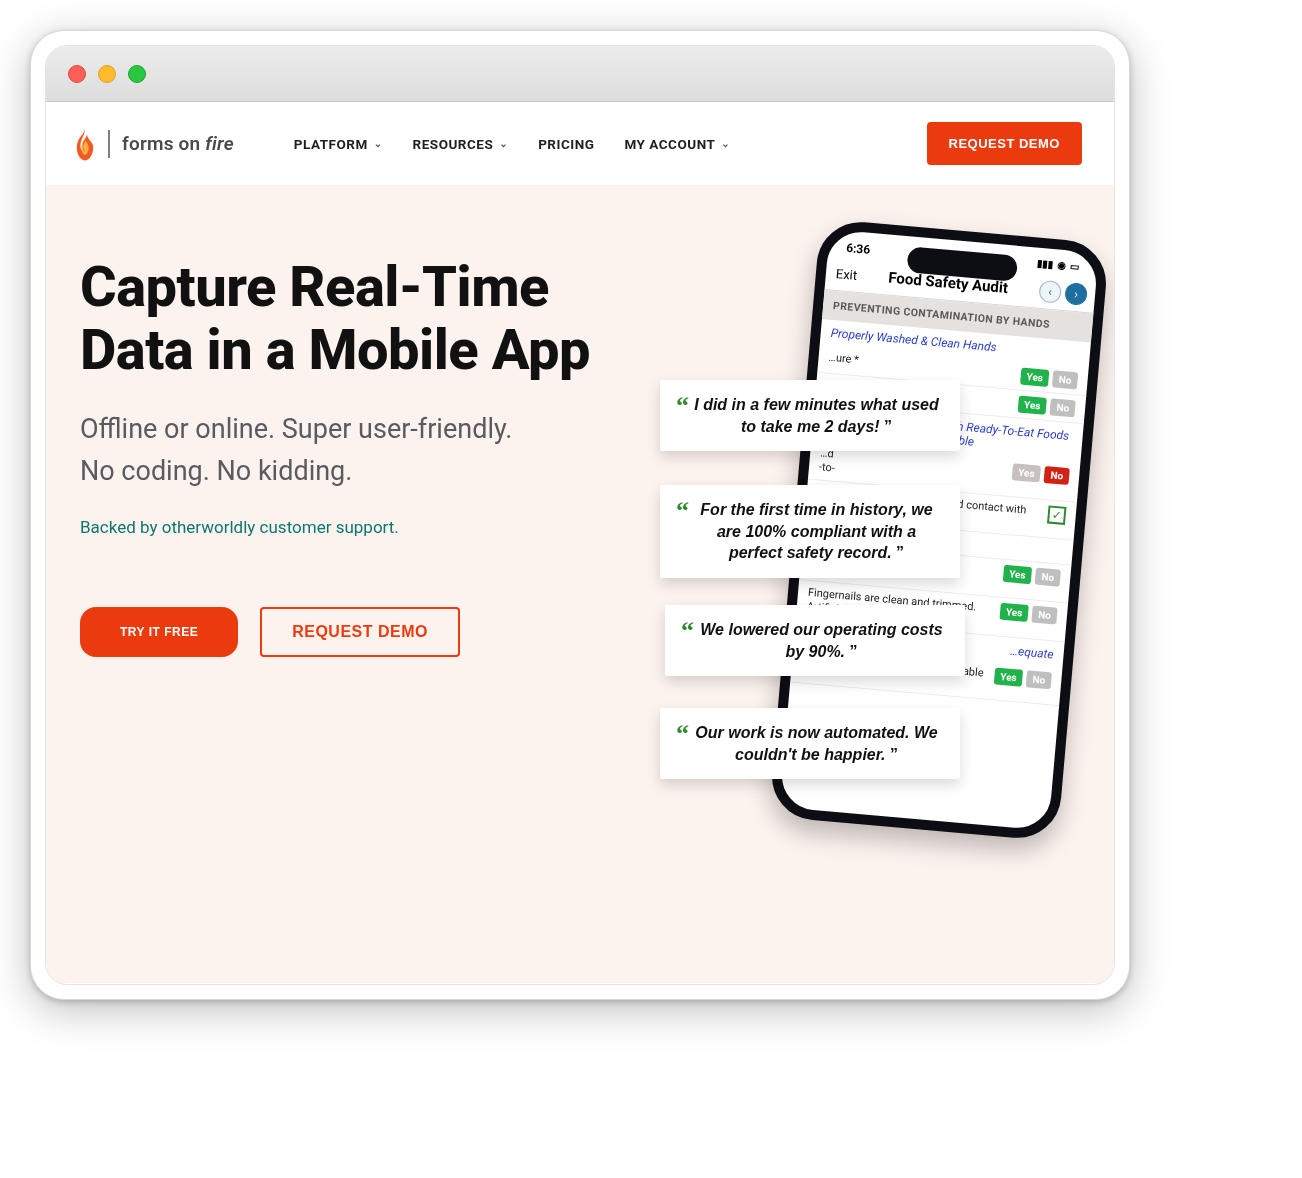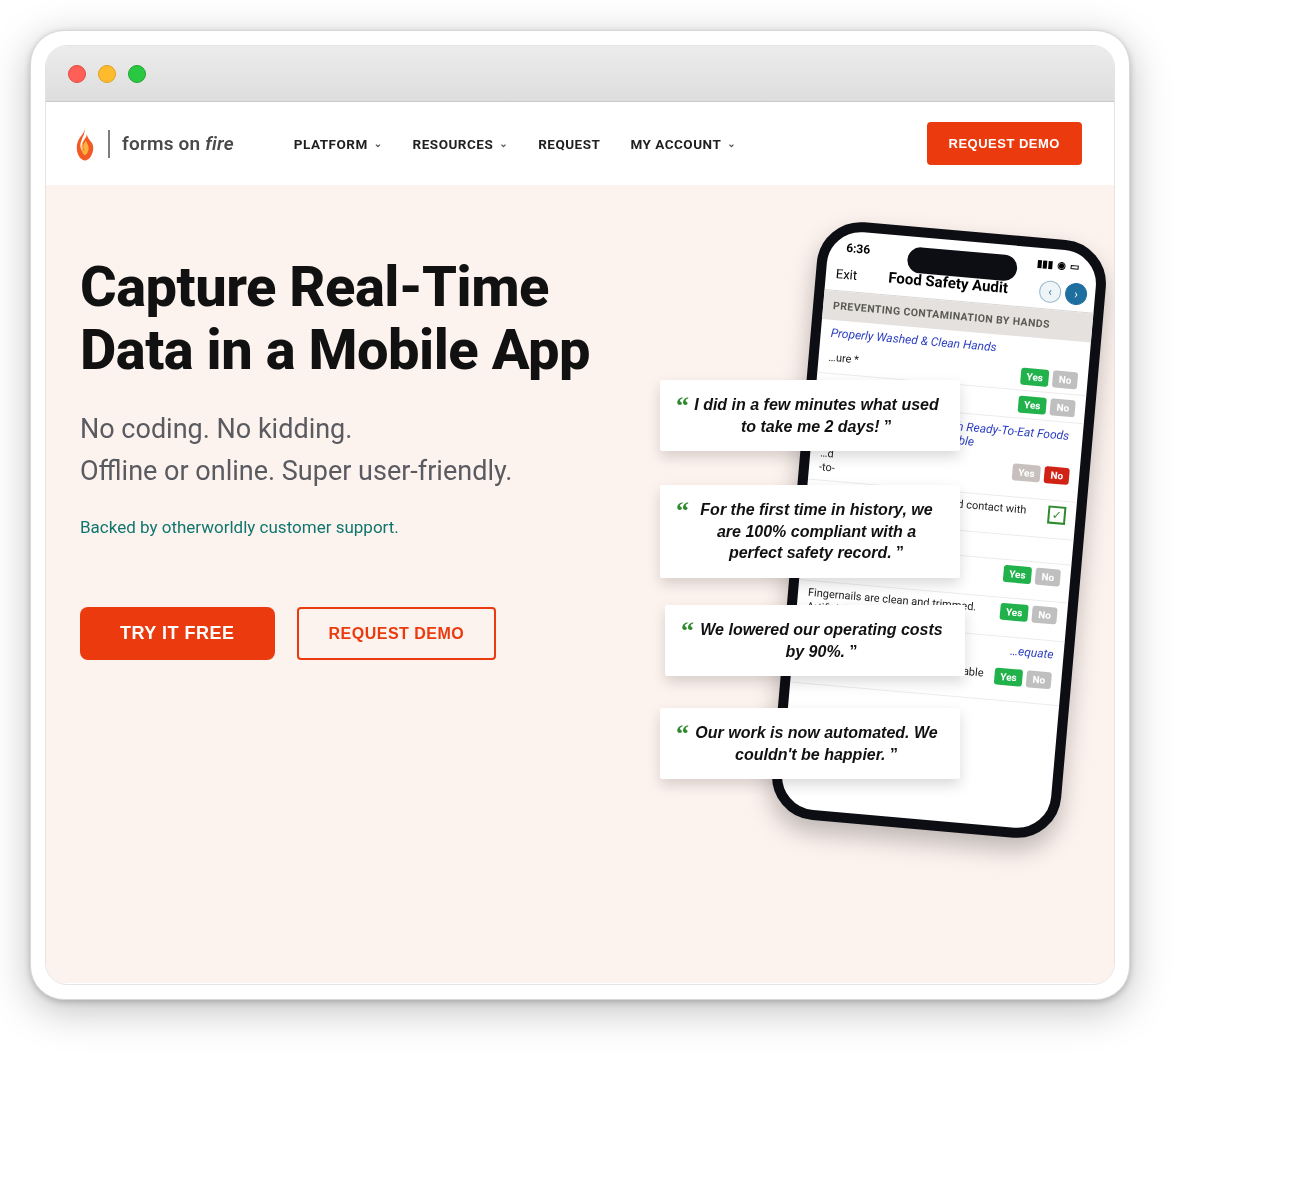--- a/index.html
+++ b/index.html
@@ -91,22 +91,22 @@
     margin-top: 28px;
     font-size: 27px; color: #5a5a61; line-height: 1.55;
   }
   .hero-small {
     margin-top: 24px;
     font-size: 17px; color: #0f766e;
   }
   .hero-ctas { margin-top: 70px; display: flex; gap: 22px; }
   .btn-primary {
     background: #eb3b0e; color: #fff; border: none;
-    font-weight: 700; font-size: 18px; letter-spacing: 0.5px;
-    padding: 16px 40px; border-radius: 8px; cursor: pointer;
+    font-weight: 700; font-size: 12px; letter-spacing: 0.5px;
+    padding: 16px 40px; border-radius: 16px; cursor: pointer;
   }
   .btn-outline {
     background: transparent; color: #eb3b0e; border: 2px solid #eb3b0e;
     font-weight: 700; font-size: 16px; letter-spacing: 0.5px;
     padding: 14px 30px; border-radius: 4px; cursor: pointer;
   }
 
   .hero-right {
     position: relative;
     flex: 1;
@@ -242,40 +242,40 @@
       <div class="nav-links">
         <div class="nav-item">
           <span>PLATFORM</span>
           <span class="chev">⌄</span>
         </div>
         <div class="nav-item">
           <span>RESOURCES</span>
           <span class="chev">⌄</span>
         </div>
         <div class="nav-item">
-          <span>REQUEST</span>
+          <span>PRICING</span>
         </div>
         <div class="nav-item">
           <span>MY ACCOUNT</span>
           <span class="chev">⌄</span>
         </div>
       </div>
 
       <button class="btn-demo-top">REQUEST DEMO</button>
     </div>
 
     <div class="hero">
       <div class="hero-left">
         <h1 class="hero-title">
           <span>Capture Real-Time</span><br>
           <span>Data in a Mobile App</span>
         </h1>
         <div class="hero-sub">
+          <div>Offline or online. Super user-friendly.</div>
           <div>No coding. No kidding.</div>
-          <div>Offline or online. Super user-friendly.</div>
         </div>
         <div class="hero-small">Backed by otherworldly customer support.</div>
         <div class="hero-ctas">
           <button class="btn-primary">TRY IT FREE</button>
           <button class="btn-outline">REQUEST DEMO</button>
         </div>
       </div>
 
       <div class="hero-right">
 

